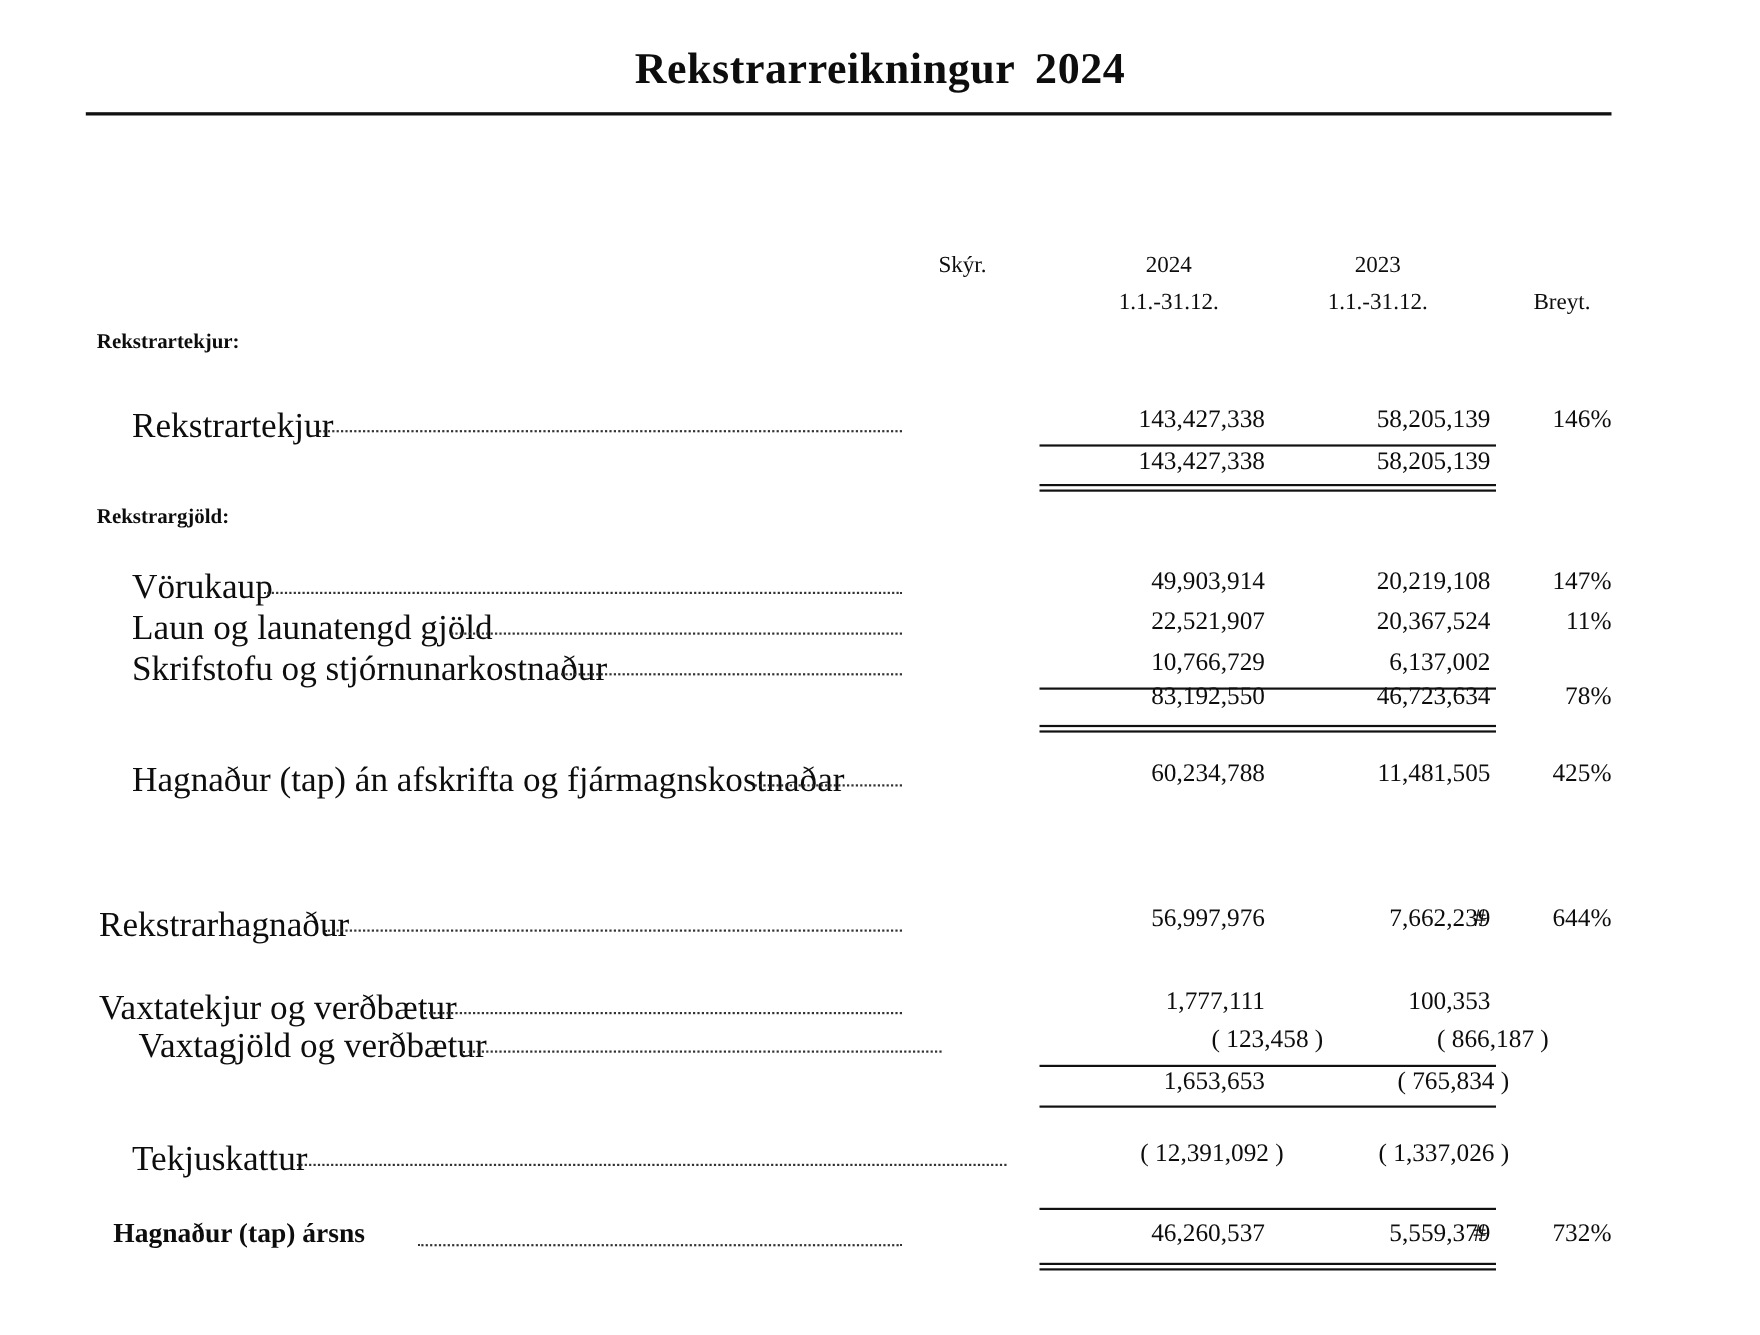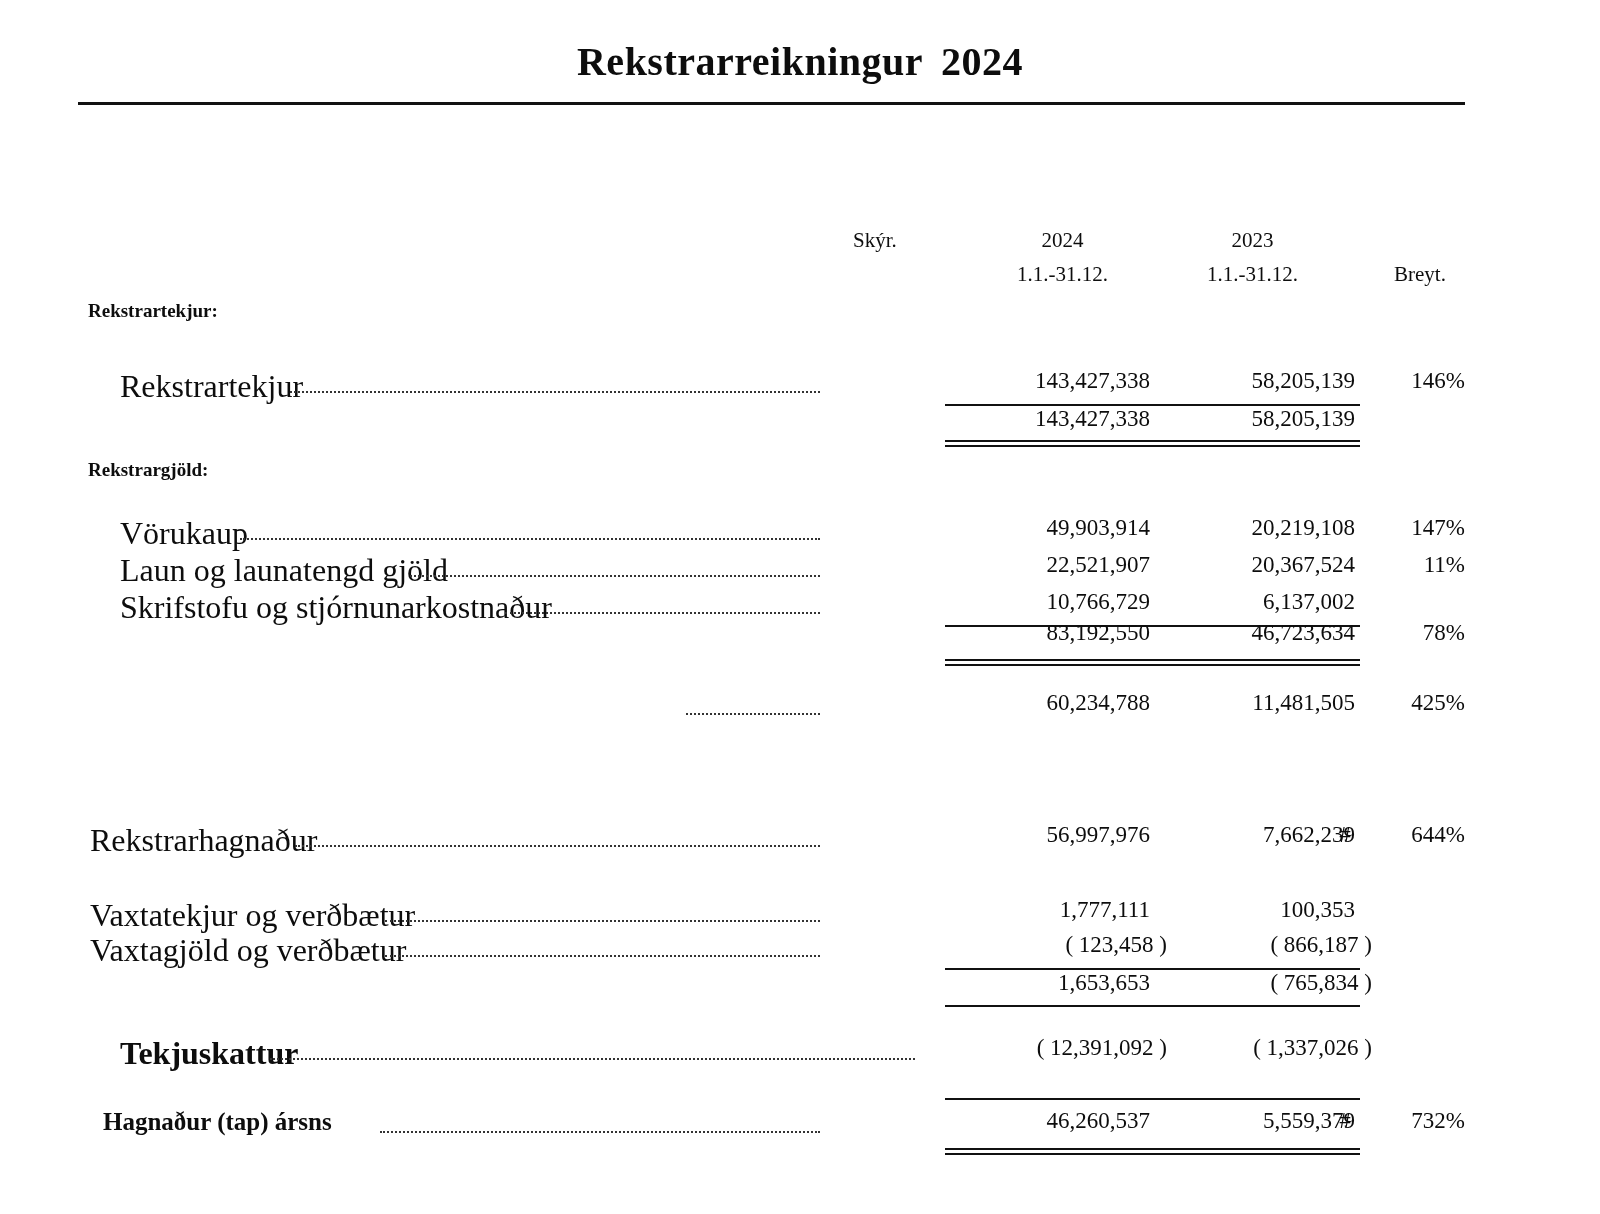--- a/index.html
+++ b/index.html
@@ -176,20 +176,21 @@
   <div class="urule u-both" style="top:625px;"></div>
 
   <div class="row" style="top:604px;margin-top:16px;">
     <div class="num c-2024">83,192,550</div>
     <div class="num c-2023">46,723,634</div>
     <div class="num c-breyt">78%</div>
   </div>
   <div class="urule dbl u-both" style="top:659px;"></div>
 
   <div class="row" style="top:690px;">
+    <div class="lbl" style="left:120px;">Hagnaður (tap) án afskrifta og fjármagnskostnaðar</div>
     <div class="leader" style="left:686px; width:134px;"></div>
     <div class="num c-2024">60,234,788</div>
     <div class="num c-2023">11,481,505</div>
     <div class="num c-breyt">425%</div>
   </div>
 
 
   <div class="row" style="top:822px;">
     <div class="lbl" style="left:90px;">Rekstrarhagnaður</div>
     <div class="leader" style="left:295px; width:525px;"></div>
@@ -199,36 +200,36 @@
     <div class="num c-breyt">644%</div>
   </div>
 
   <div class="row" style="top:897px;">
     <div class="lbl" style="left:90px;">Vaxtatekjur og verðbætur</div>
     <div class="leader" style="left:385px; width:435px;"></div>
     <div class="num c-2024">1,777,111</div>
     <div class="num c-2023">100,353</div>
   </div>
 
-  <div class="row" style="top:932px;">
+  <div class="row" style="top:932px;margin-left:36px;">
     <div class="lbl" style="left:90px;">Vaxtagjöld og verðbætur</div>
     <div class="leader" style="left:385px; width:435px;"></div>
     <div class="num with-paren-2024">(        123,458 )</div>
     <div class="num with-paren-2023">(        866,187 )</div>
   </div>
   <div class="urule u-both" style="top:968px;"></div>
 
   <div class="row" style="top:970px;">
     <div class="num c-2024">1,653,653</div>
     <div class="num with-paren-2023">(        765,834 )</div>
   </div>
   <div class="urule u-both" style="top:1005px;"></div>
 
   <div class="row" style="top:1035px;">
-    <div class="lbl" style="left:120px;font-weight:bold;">Tekjuskattur</div>
+    <div class="lbl" style="left:120px;">Tekjuskattur</div>
     <div class="leader" style="left:270px; width:645px;"></div>
     <div class="num with-paren-2024">(    12,391,092 )</div>
     <div class="num with-paren-2023">(      1,337,026 )</div>
   </div>
   <div class="urule u-both" style="top:1098px;"></div>
 
   <div class="row" style="top:1108px;">
     <div class="lbl bold" style="left:103px;">Hagnaður (tap) ársns</div>
     <div class="leader" style="left:380px; width:440px;"></div>
     <div class="num c-2024">46,260,537</div>

